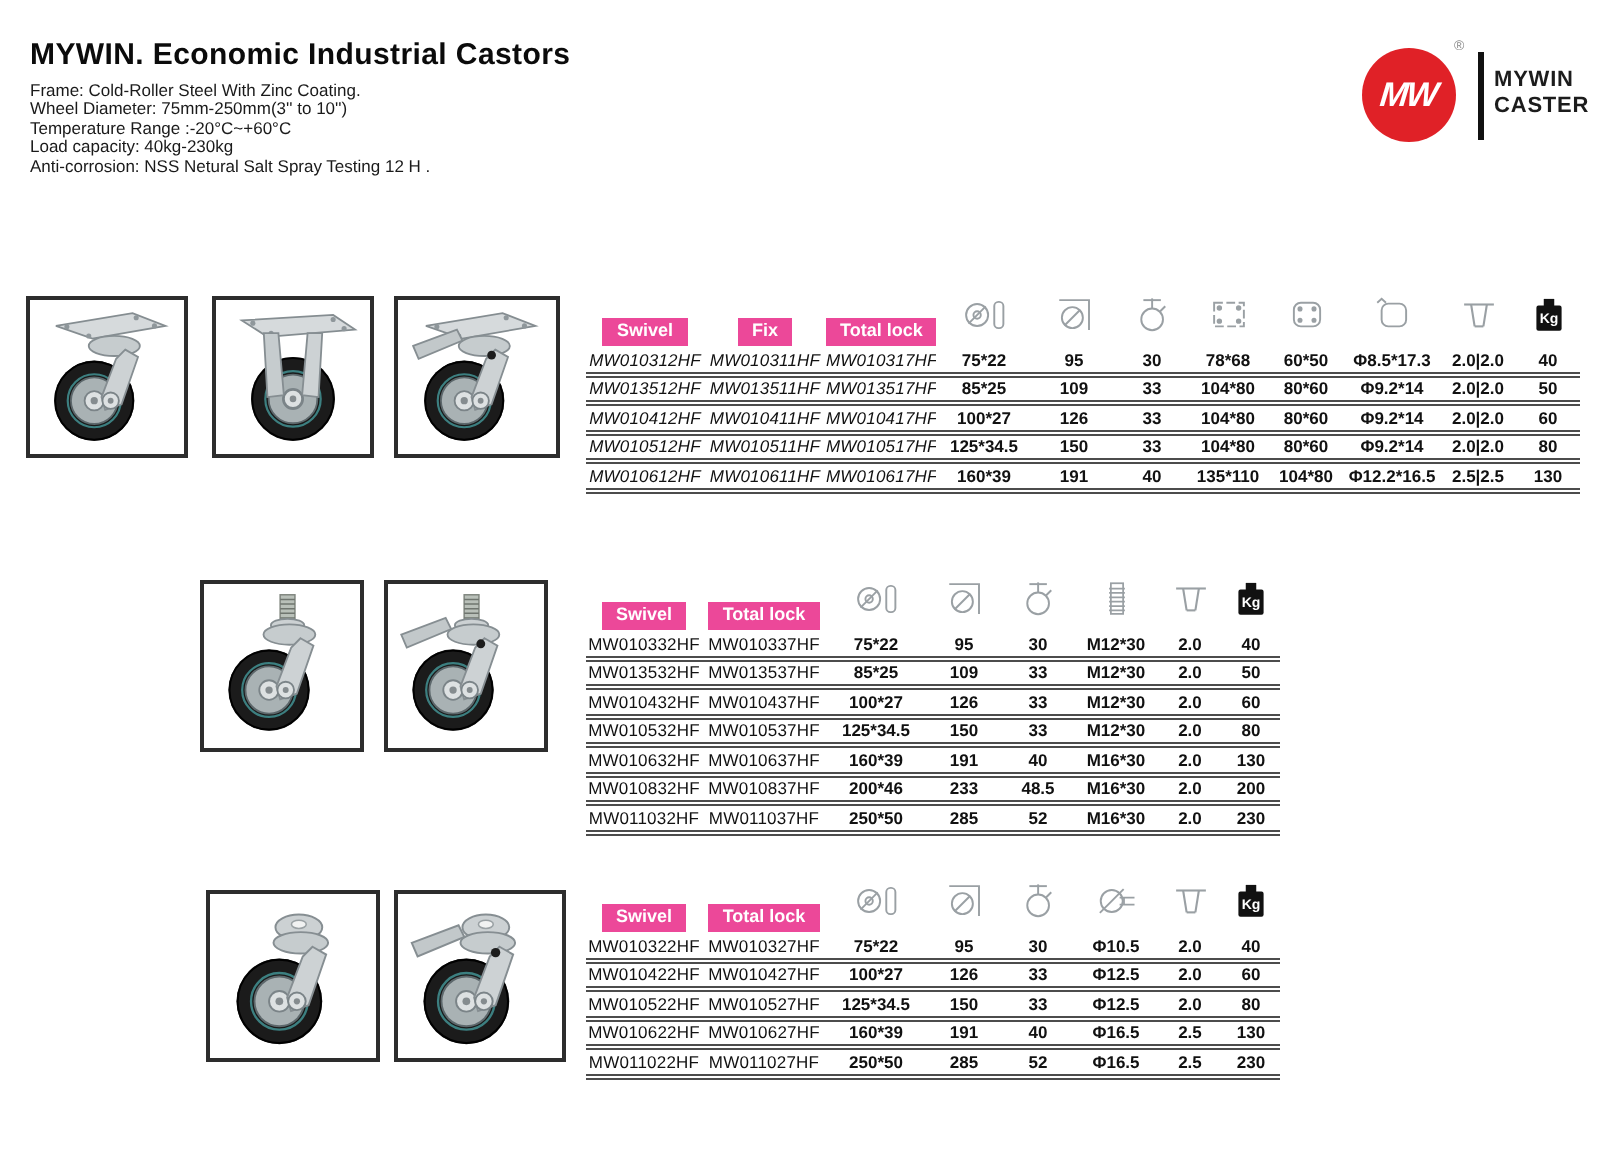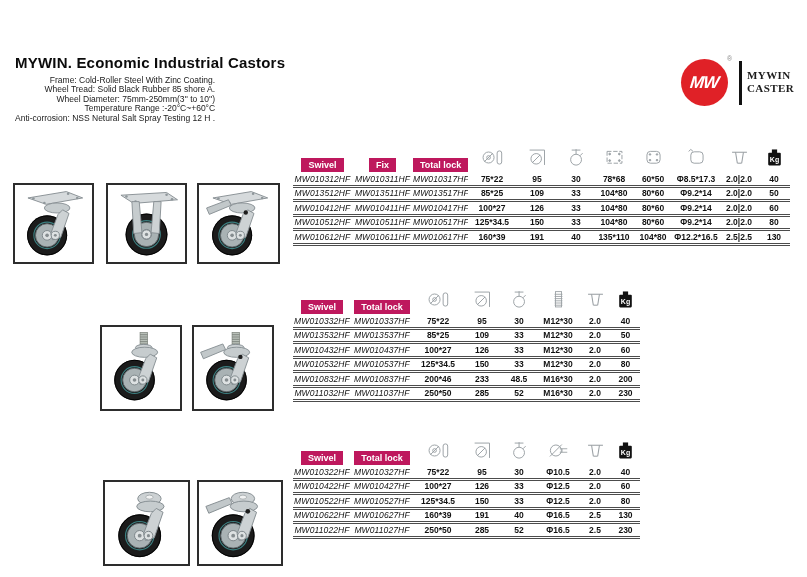--- a/index.html
+++ b/index.html
@@ -1,63 +1,63 @@
 <!DOCTYPE html>
 <html><head>
 <meta charset="utf-8">
 <style>
   html,body{margin:0;padding:0;}
   body{
     width:807px;height:577px;position:relative;background:#ffffff;
     font-family:"Liberation Sans", sans-serif;color:#141414;overflow:hidden;
   }
-  .abs{position:absolute;margin-top:35px;}
+  .abs{position:absolute;}
   
   .page-title{
     left:15px;top:19px;font-size:15px;font-weight:bold;color:#0b0b0b;letter-spacing:.2px;
   }
   .specs{left:15px;top:41px;font-size:8.5px;line-height:9.4px;color:#1a1a1a;}
-  .specs div{white-space:nowrap;text-align:right;}
+  .specs div{white-space:nowrap;}
   
   .logo-circle{
     left:681px;top:24px;width:47px;height:47px;border-radius:50%;
     display:flex;align-items:center;justify-content:center;
   }
   .logo-mw{
     color:#fff;font-weight:bold;font-style:italic;font-size:17px;letter-spacing:-1px;
     transform:skewX(-6deg);
   }
   .logo-reg{left:727px;top:20px;font-size:7px;color:#8a8a8a;}
   .logo-bar{left:739px;top:26px;width:3px;height:44px;background:#111;}
   .logo-text{
     left:747px;top:34px;font-size:11px;font-weight:bold;color:#1c1c1c;
-    line-height:12.5px;letter-spacing:.4px;font-family:Liberation Serif, serif;
+    line-height:12.5px;letter-spacing:.4px;
   }
   
   .photo{
     border:2px solid #2d2d2d;background:#fff;box-sizing:border-box;padding:2px;
   }
   .photo svg{width:100%;height:100%;display:block;}
   
   table.spec-table{
     position:absolute;border-collapse:collapse;table-layout:fixed;
     font-family:"Liberation Sans", sans-serif;
   }
   table.spec-table th{
     height:24px;vertical-align:bottom;text-align:center;padding:0 0 1px 0;font-weight:bold;
   }
   table.spec-table td{
     text-align:center;font-size:8.5px;color:#111;height:11.5px;padding:0;
     border-bottom:3px double #4c4c4c;font-weight:bold;white-space:nowrap;
     overflow:hidden;
   }
   table.cols3 td:nth-child(-n+3){font-weight:normal;font-size:8.5px;letter-spacing:.1px;font-style:italic;}
-  table.cols2 td:nth-child(-n+2){font-weight:normal;font-size:8.5px;letter-spacing:.1px;font-style:italic;}
+  table.cols2 td:nth-child(-n+2){font-weight:normal;font-size:8.5px;letter-spacing:.1px;}
   .badge{
-    display:inline-block;background:#be185d;color:#ffffff;font-size:9px;font-weight:bold;
+    display:inline-block;background:#ec4899;color:#ffffff;font-size:9px;font-weight:bold;
     line-height:11px;padding:1.5px 7px;margin-bottom:0;white-space:nowrap;
   }
   .ci{width:21px;height:21px;display:inline-block;}
 </style>
 </head>
 <body>
 
 <svg width="0" height="0" style="position:absolute">
   <defs>
     <g id="ic-wheel" fill="none" stroke="#9aa0a4" stroke-width="1.1">
@@ -114,23 +114,23 @@
       <path d="M9,2.8 h6 v4.2 h-6 z" fill="#111"></path>
       <rect x="4.8" y="6.6" width="14.4" height="14.4" rx="1.2" fill="#111"></rect>
     </g>
   </defs>
 </svg>
 
 <div class="abs page-title">MYWIN. Economic Industrial Castors</div>
 
 <div class="abs specs">
   <div>Frame: Cold-Roller Steel With Zinc Coating.</div>
-  <div>Wheel Tread: Solid Black Rubber 85 shore A.</div>
   <div>Wheel Diameter: 75mm-250mm(3'' to 10'')</div>
   <div>Temperature Range :-20°C~+60°C</div>
+  <div>Load capacity: 40kg-230kg</div>
   <div>Anti-corrosion: NSS Netural Salt Spray Testing 12 H .</div>
 </div>
 
 <div class="abs logo-circle" id="logoCircle" style="background: rgb(224, 33, 39);">
   <span class="logo-mw">MW</span>
 </div>
 <div class="abs logo-reg">®</div>
 <div class="abs logo-bar"></div>
 <div class="abs logo-text">
   <div>MYWIN</div>
@@ -459,20 +459,30 @@
         <td>MW010532HF</td>
         <td>MW010537HF</td>
         <td>125*34.5</td>
         <td>150</td>
         <td>33</td>
         <td>M12*30</td>
         <td>2.0</td>
         <td>80</td>
       </tr>
       <tr>
+        <td>MW010632HF</td>
+        <td>MW010637HF</td>
+        <td>160*39</td>
+        <td>191</td>
+        <td>40</td>
+        <td>M16*30</td>
+        <td>2.0</td>
+        <td>130</td>
+      </tr>
+      <tr>
         <td>MW010832HF</td>
         <td>MW010837HF</td>
         <td>200*46</td>
         <td>233</td>
         <td>48.5</td>
         <td>M16*30</td>
         <td>2.0</td>
         <td>200</td>
       </tr>
       <tr>

